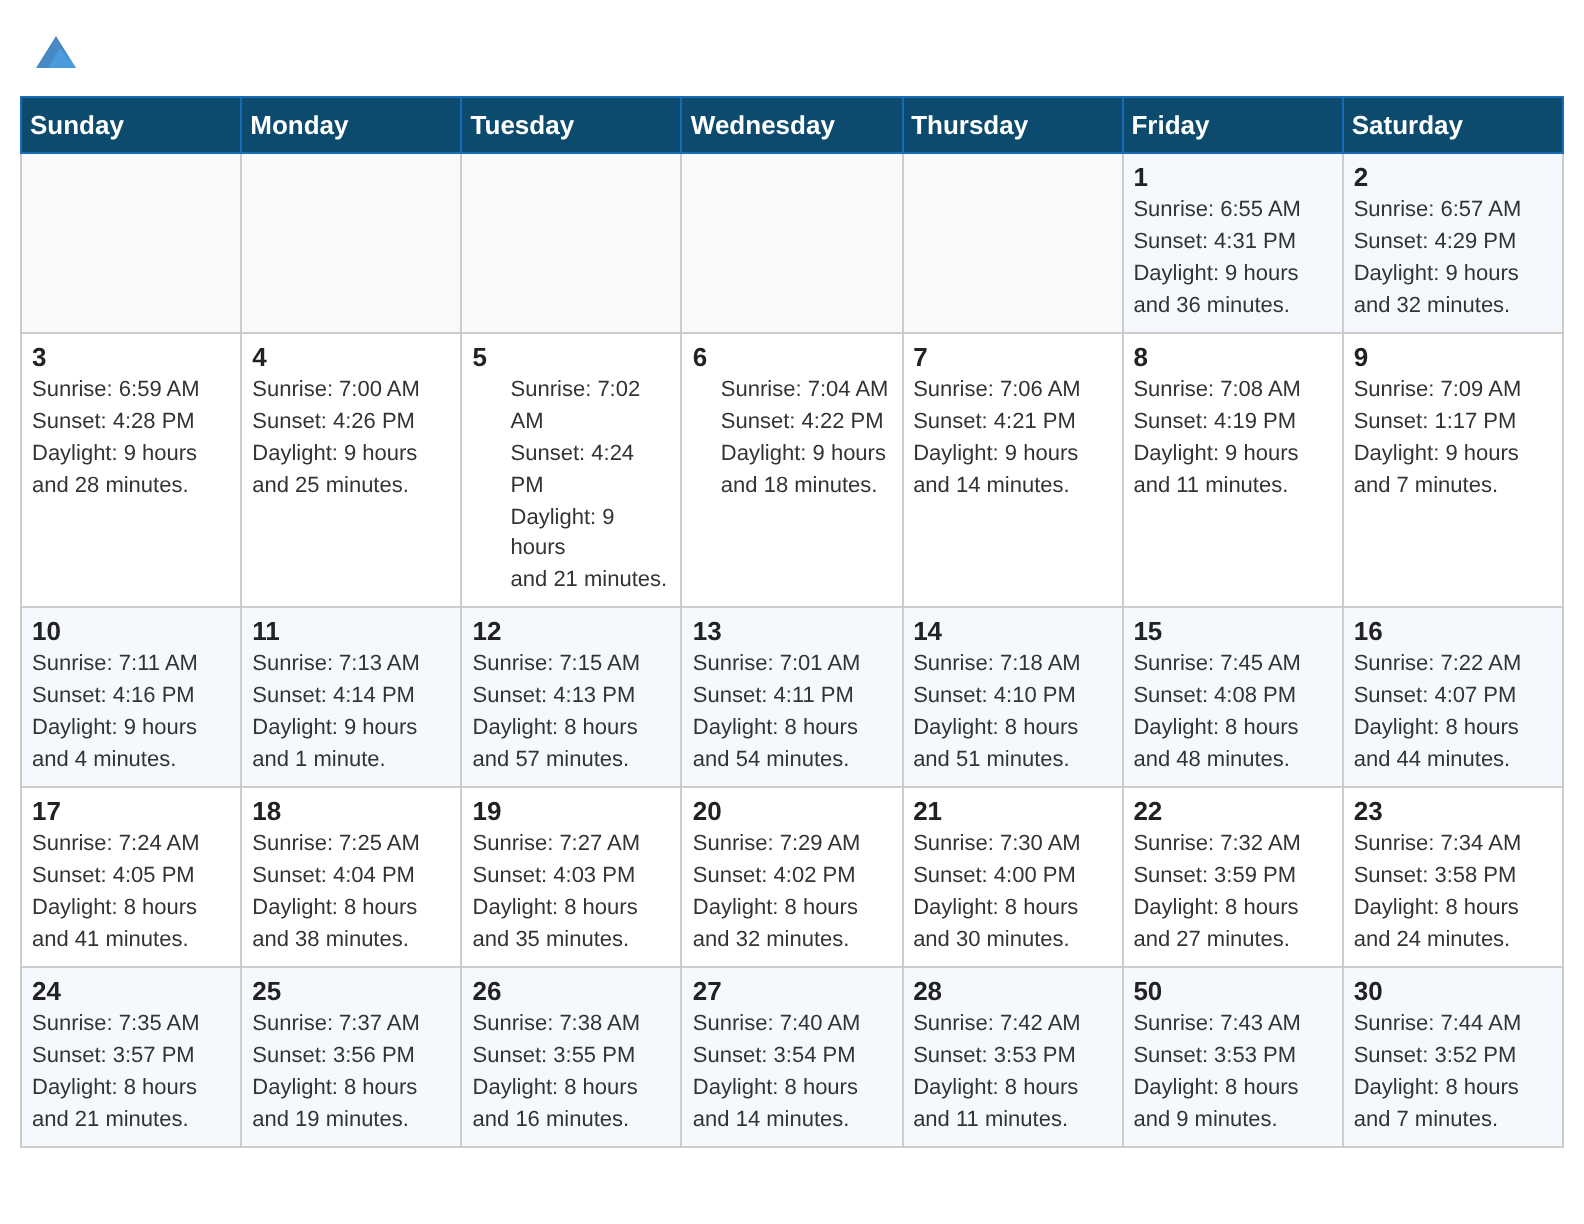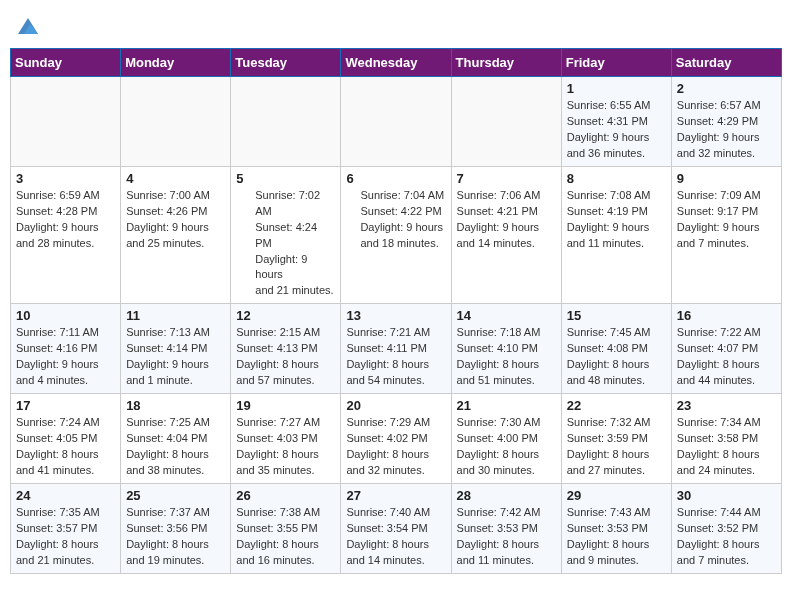--- a/index.html
+++ b/index.html
@@ -47,21 +47,21 @@
     .location-title {
       font-size: 16px;
       color: #555;
     }
     .calendar {
       width: 100%;
       border-collapse: collapse;
       border: 1px solid #ccc;
     }
     .calendar th {
-      background-color: #701a75;
+      background-color: #0c4a6e;
       color: #fff;
       font-size: 13px;
       font-weight: bold;
       padding: 6px 4px;
       text-align: left;
       border: 1px solid #1a6bb5;
     }
     .calendar td {
       vertical-align: top;
       border: 1px solid #ccc;
@@ -189,21 +189,21 @@
         <td>
           <span class="day-num">8</span>
           <div class="day-detail" style="white-space: pre-line;">Sunrise: 7:08 AM
 Sunset: 4:19 PM
 Daylight: 9 hours
 and 11 minutes.</div>
         </td>
         <td>
           <span class="day-num">9</span>
           <div class="day-detail" style="white-space: pre-line;">Sunrise: 7:09 AM
-Sunset: 9:17 PM
+Sunset: 1:17 PM
 Daylight: 9 hours
 and 7 minutes.</div>
         </td>
       </tr>
       <tr>
         <td>
           <span class="day-num">10</span>
           <div class="day-detail" style="white-space: pre-line;">Sunrise: 7:11 AM
 Sunset: 4:16 PM
 Daylight: 9 hours
@@ -211,28 +211,28 @@
         </td>
         <td>
           <span class="day-num">11</span>
           <div class="day-detail" style="white-space: pre-line;">Sunrise: 7:13 AM
 Sunset: 4:14 PM
 Daylight: 9 hours
 and 1 minute.</div>
         </td>
         <td>
           <span class="day-num">12</span>
-          <div class="day-detail" style="white-space: pre-line;">Sunrise: 2:15 AM
+          <div class="day-detail" style="white-space: pre-line;">Sunrise: 7:15 AM
 Sunset: 4:13 PM
 Daylight: 8 hours
 and 57 minutes.</div>
         </td>
         <td>
           <span class="day-num">13</span>
-          <div class="day-detail" style="white-space: pre-line;">Sunrise: 7:21 AM
+          <div class="day-detail" style="white-space: pre-line;">Sunrise: 7:01 AM
 Sunset: 4:11 PM
 Daylight: 8 hours
 and 54 minutes.</div>
         </td>
         <td>
           <span class="day-num">14</span>
           <div class="day-detail" style="white-space: pre-line;">Sunrise: 7:18 AM
 Sunset: 4:10 PM
 Daylight: 8 hours
 and 51 minutes.</div>
@@ -333,21 +333,21 @@
 and 14 minutes.</div>
         </td>
         <td>
           <span class="day-num">28</span>
           <div class="day-detail" style="white-space: pre-line;">Sunrise: 7:42 AM
 Sunset: 3:53 PM
 Daylight: 8 hours
 and 11 minutes.</div>
         </td>
         <td>
-          <span class="day-num">29</span>
+          <span class="day-num">50</span>
           <div class="day-detail" style="white-space: pre-line;">Sunrise: 7:43 AM
 Sunset: 3:53 PM
 Daylight: 8 hours
 and 9 minutes.</div>
         </td>
         <td>
           <span class="day-num">30</span>
           <div class="day-detail" style="white-space: pre-line;">Sunrise: 7:44 AM
 Sunset: 3:52 PM
 Daylight: 8 hours

